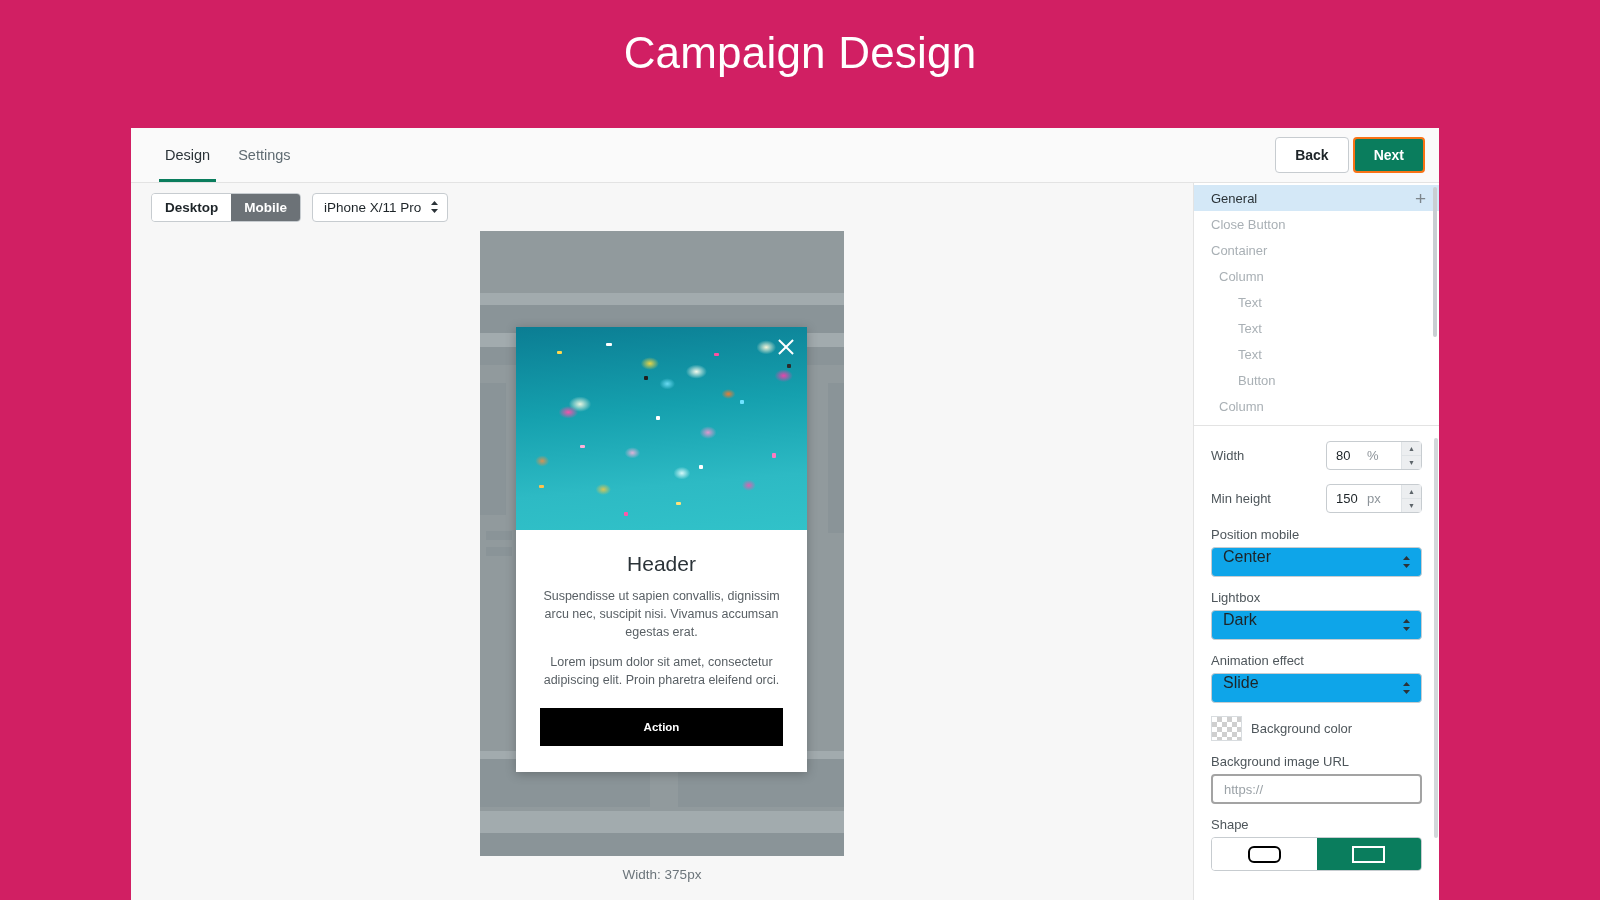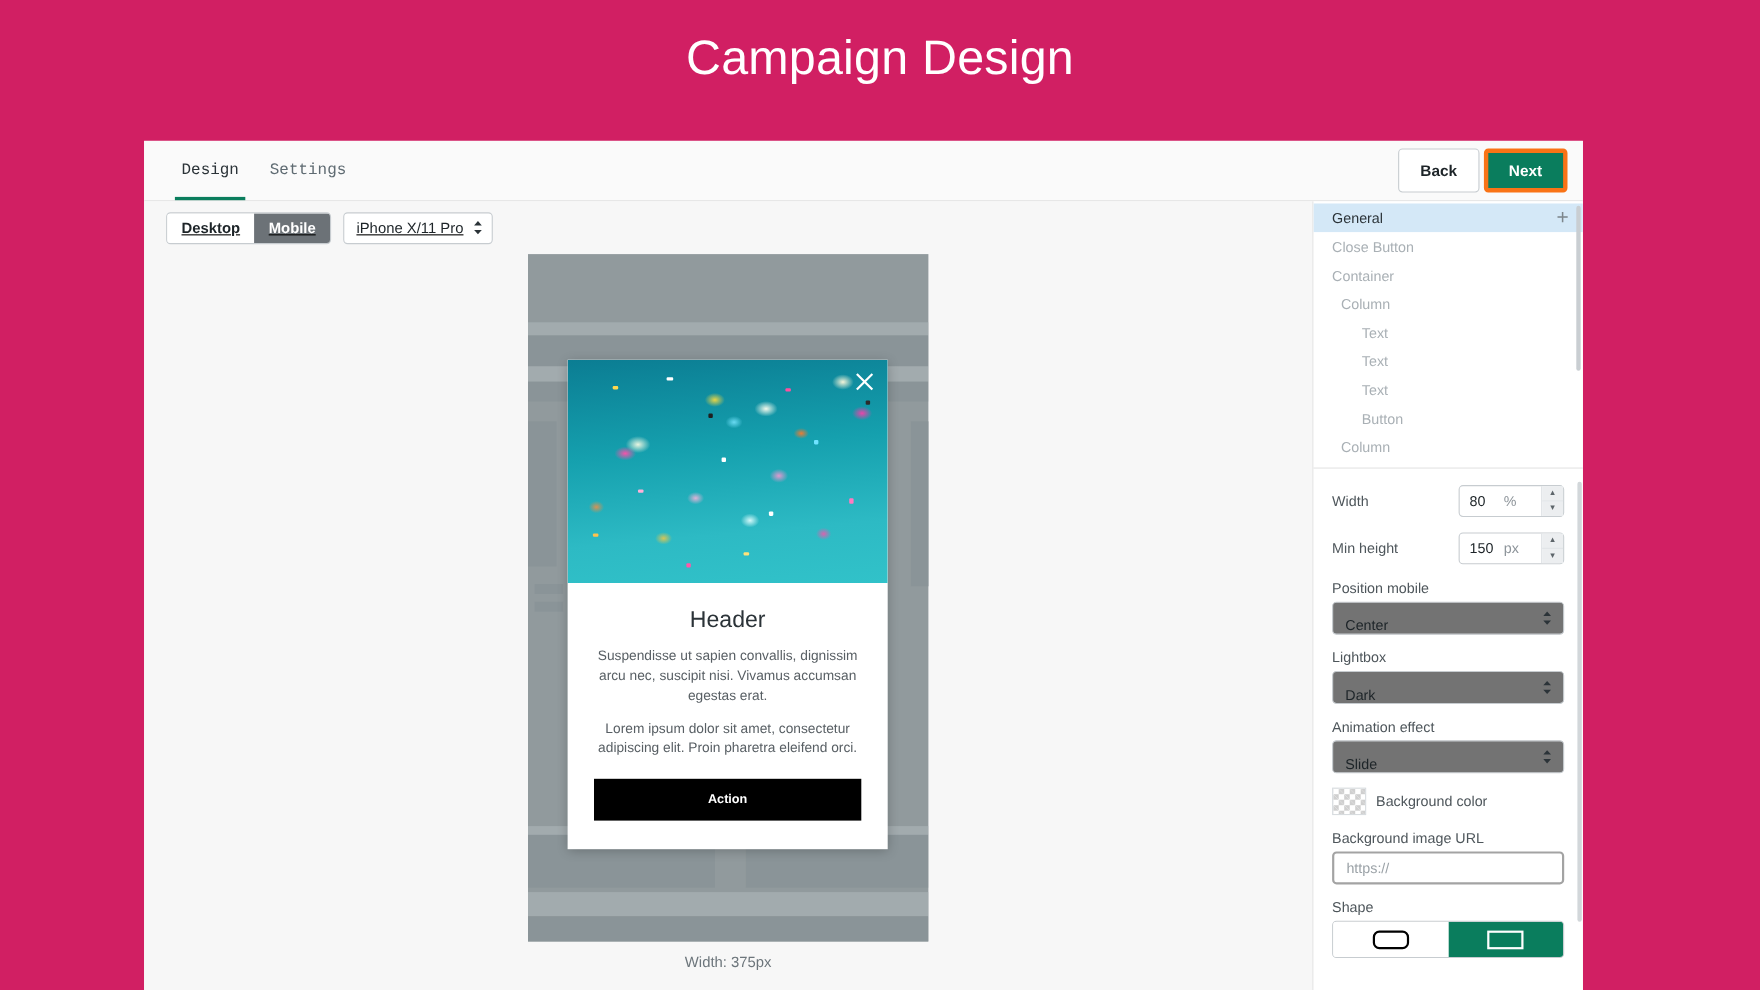--- a/index.html
+++ b/index.html
@@ -38,21 +38,21 @@
 
   
   .topbar {
     position: relative;
     height: 55px;
     background: #fafafa;
     border-bottom: 1px solid #e3e3e3;
     display: flex;
     align-items: flex-end;
   }
-  .tabs { display: flex; height: 100%; align-items: center; padding-left: 20px; font-family: Liberation Mono, monospace; }
+  .tabs { display: flex; height: 100%; align-items: center; padding-left: 20px; }
   .tab {
     position: relative;
     font-size: 14.5px;
     color: #5f6b72;
     padding: 0 14px;
     height: 100%;
     display: flex;
     align-items: center;
     cursor: pointer;
     user-select: none;
@@ -76,41 +76,40 @@
   .btn {
     font-family: "Liberation Sans", sans-serif;
     font-size: 14px;
     font-weight: 700;
     border-radius: 4px;
     padding: 9px 19px;
     cursor: pointer;
     line-height: 1;
   }
   .btn-back { background: #ffffff; color: #1d2428; border: 1px solid #c7ccd0; }
-  .btn-next { background: #0a7d5d; color: #ffffff; border: 4px solid #f97316; }
+  .btn-next { background: #0a7d5d; color: #ffffff; border: 2px solid #f97316; }
 
   
   .body-split { flex: 1; display: flex; min-height: 0; }
 
   
   .canvas-col {
     flex: 1;
     display: flex;
     flex-direction: column;
     background: #f7f7f7;
     min-width: 0;
     position: relative;
   }
   .canvas-toolbar {
     height: 48px;
     display: flex;
     align-items: center;
     padding-left: 20px;
     gap: 11px;
-    text-decoration: underline;
   }
   .segmented {
     display: flex;
     border: 1px solid #c7ccd0;
     border-radius: 4px;
     overflow: hidden;
     height: 29px;
   }
   .seg {
     font-size: 13.5px;
@@ -356,25 +355,25 @@
   .field-label {
     font-size: 13px;
     color: #4e565b;
     margin-bottom: 5px;
   }
   .select-box {
     position: relative;
     height: 30px;
     border: 1px solid #c7ccd0;
     border-radius: 4px;
-    background: #737373;
-    display: flex;
-    align-items: flex-end;
+    background: #0ea5e9;
+    display: flex;
+    align-items: flex-start;
     padding-left: 11px;
-    font-size: 13px;
+    font-size: 16px;
     color: #1d2428;
     margin-bottom: 13px;
     cursor: pointer;
     user-select: none;
   }
   .select-box .spin-glyph { right: 10px; }
 
   .color-row {
     display: flex;
     align-items: center;

